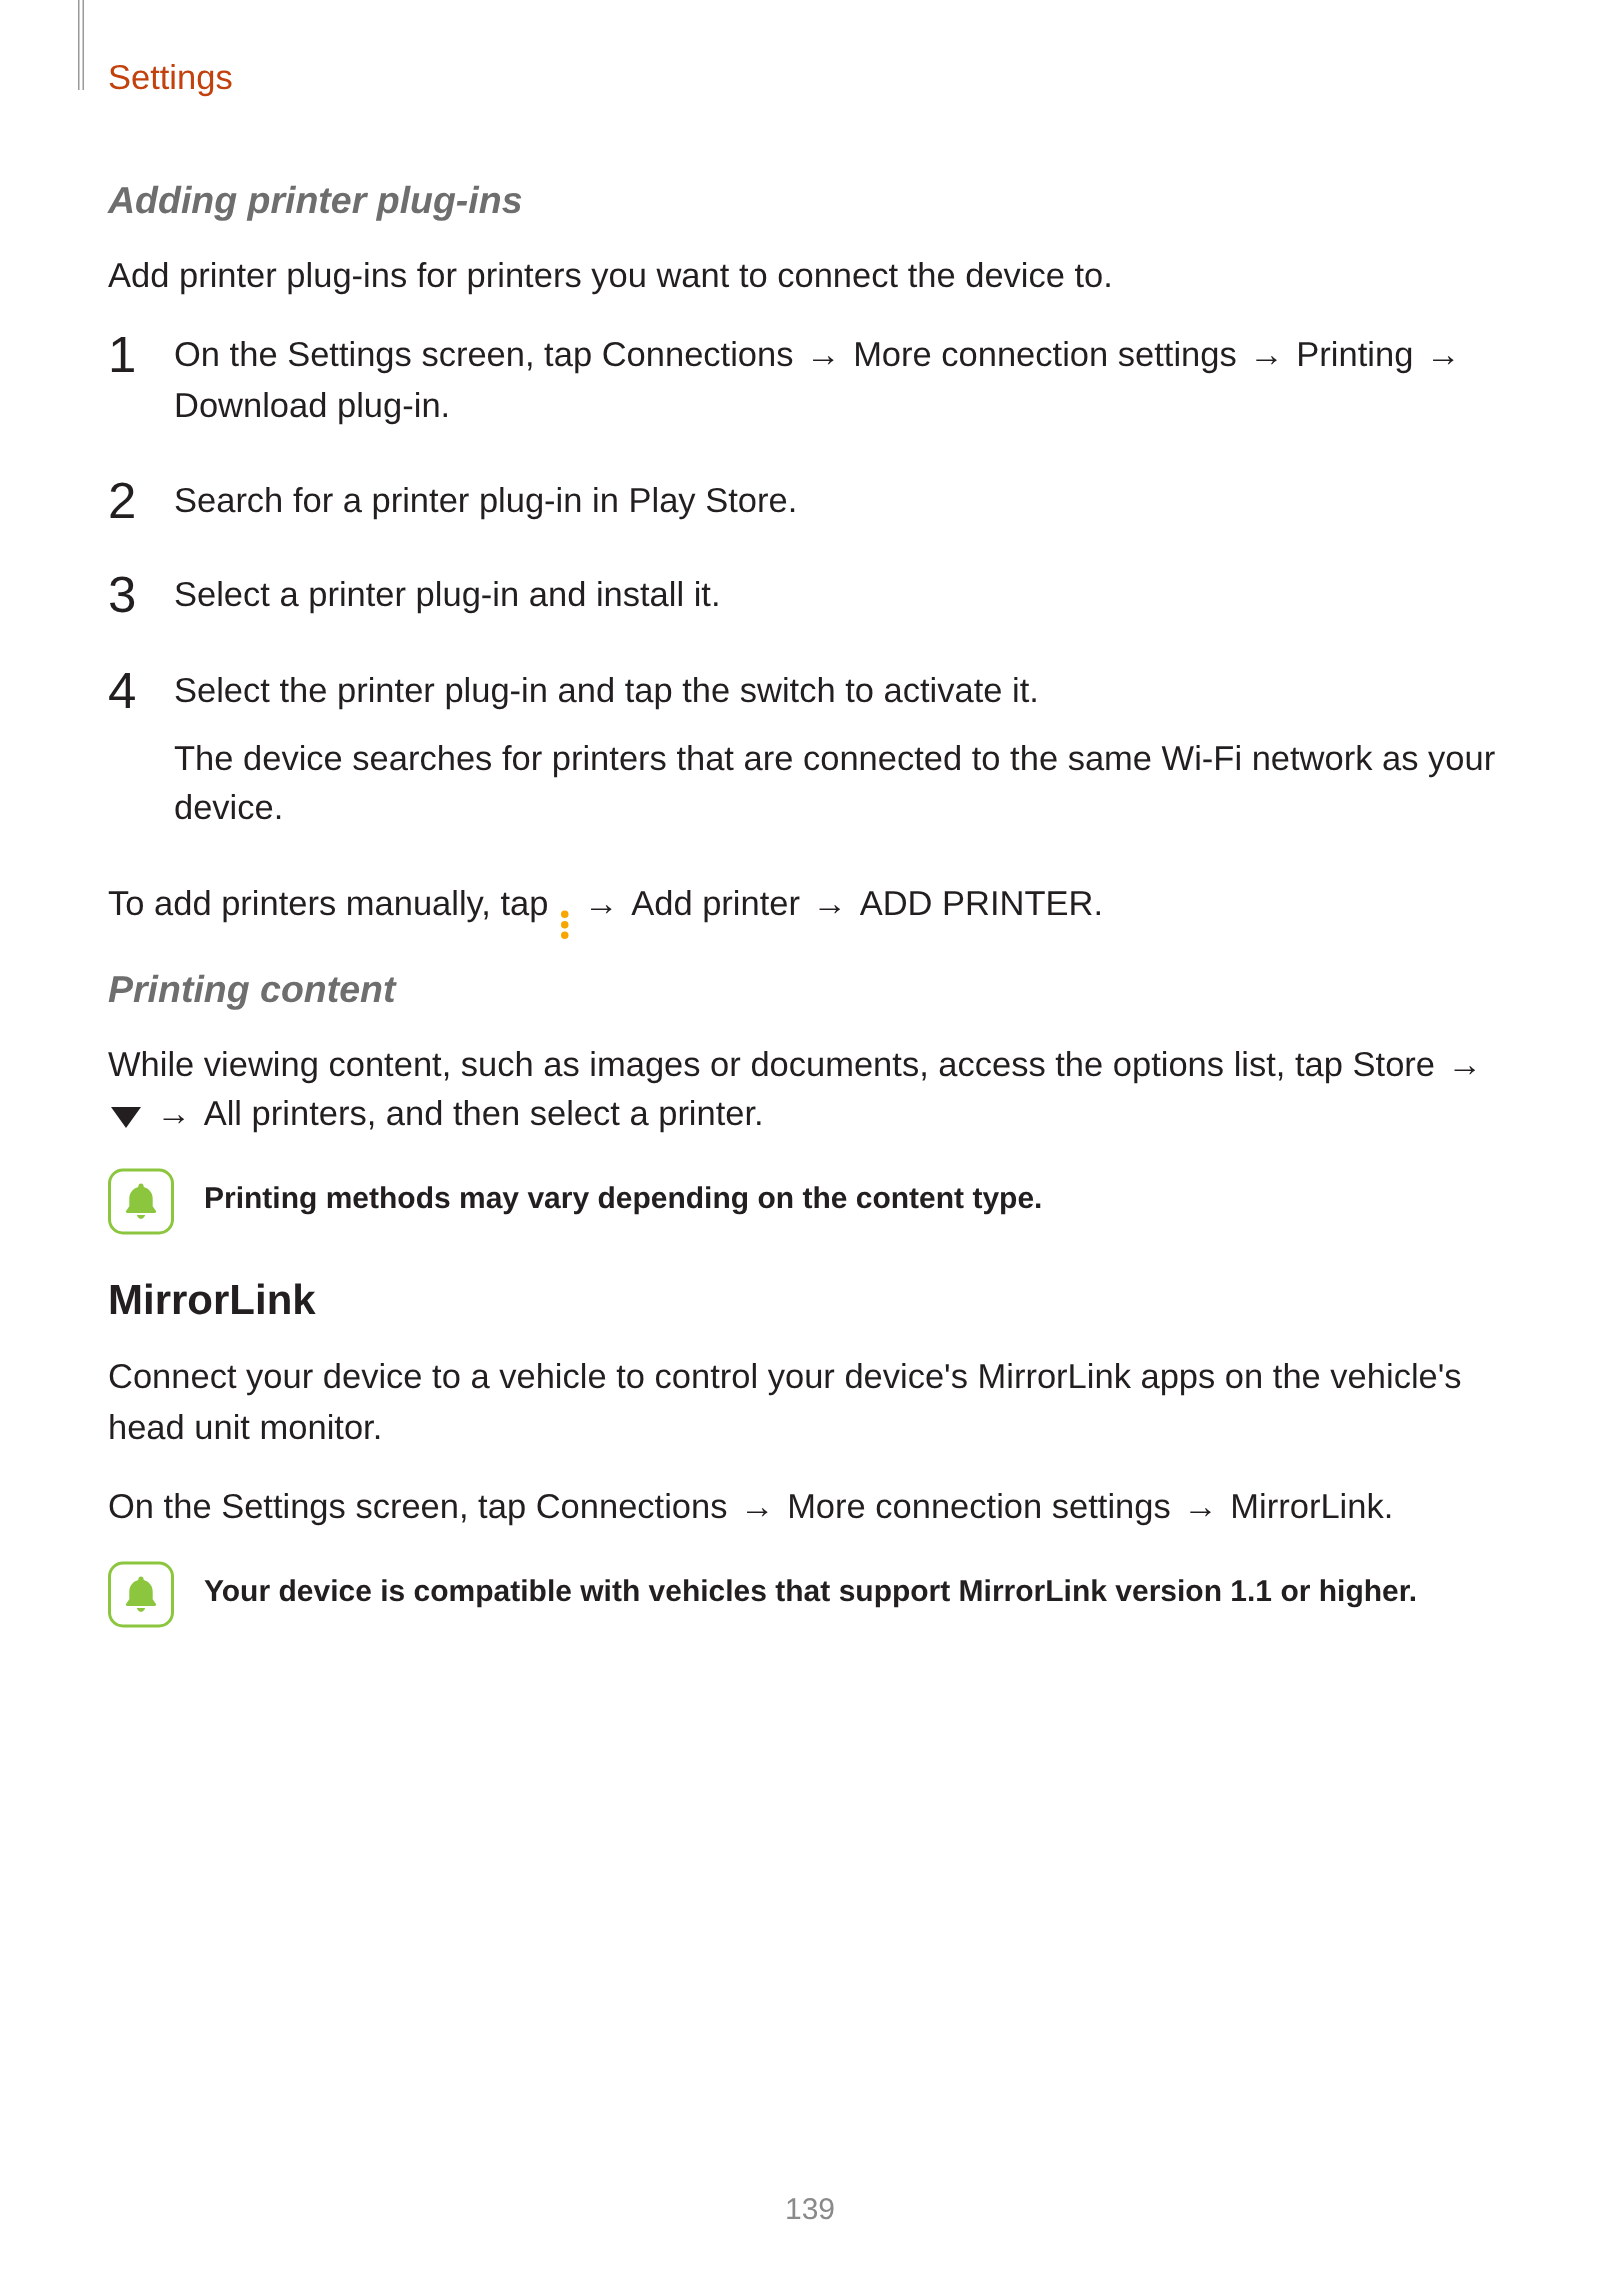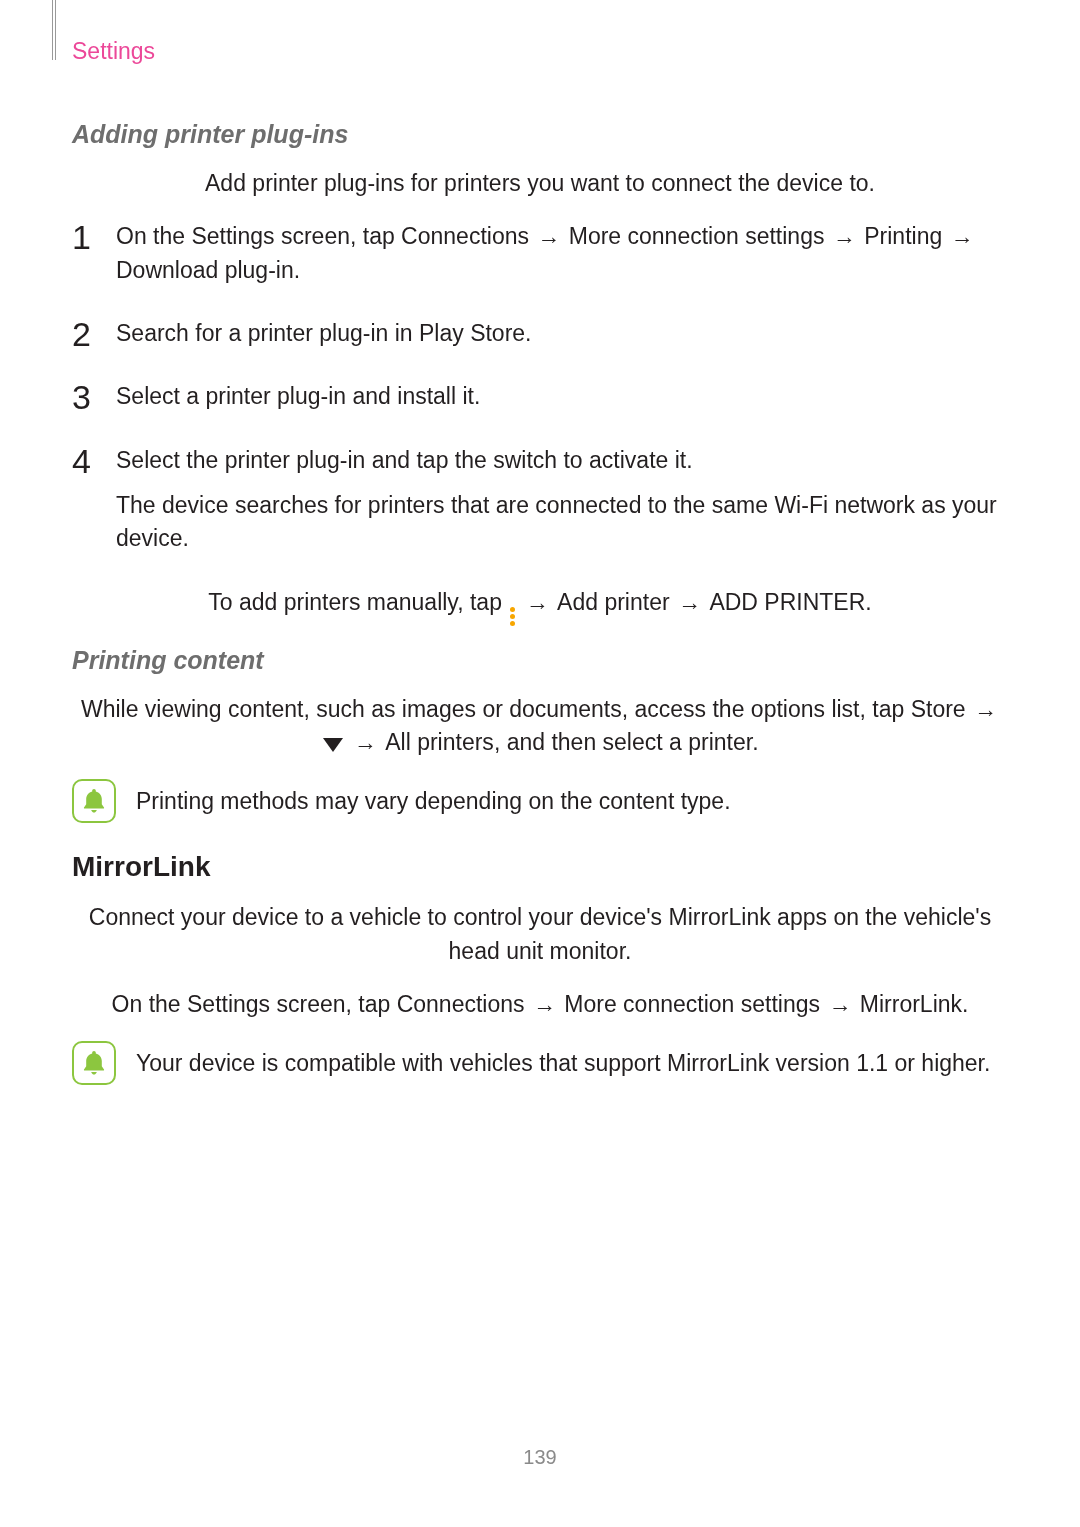--- a/index.html
+++ b/index.html
@@ -7,25 +7,25 @@
   .page { position: relative; width: 1080px; height: 1527px; padding: 40px 72px 0 72px; }
   .header-mark {
     position: absolute;
     left: 52px; top: 0;
     width: 0; height: 60px;
     border-left: 1px solid #999; border-right: 1px solid #999;
     padding-left: 2px;
   }
   .header-title {
     position: absolute; left: 72px; top: 38px;
-    font-size: 23px; color: #ec4899; font-weight: 400;
+    font-size: 23px; color: #c2410c; font-weight: 400;
   }
   .content { margin-top: 80px; }
   .h3 { font-size: 25px; font-weight: 600; color: #6e6e6e; margin-bottom: 18px; font-style: italic; }
-  .p { font-size: 23px; line-height: 1.45; color: #231f20; margin-bottom: 20px; text-align: center; }
+  .p { font-size: 23px; line-height: 1.45; color: #231f20; margin-bottom: 20px; }
   .ol { list-style: none; margin: 8px 0 10px 0; }
   .ol li { display: flex; gap: 22px; margin-bottom: 18px; }
   .num { font-size: 34px; font-weight: 400; color: #231f20; line-height: 1; min-width: 22px; font-family: "Segoe UI", Arial, sans-serif; }
   .li-body { font-size: 23px; line-height: 1.45; }
   .li-body p { margin-bottom: 12px; }
   .bold { font-weight: 400; }
   .arrow { padding: 0 2px; }
   .more-dots {
     display: inline-flex; flex-direction: column; gap: 2px; vertical-align: -2px; margin: 0 2px;
   }
@@ -33,24 +33,24 @@
   .dropdown-tri {
     display: inline-block; width: 0; height: 0; vertical-align: -2px;
     border-left: 10px solid transparent; border-right: 10px solid transparent; border-top: 14px solid #231f20;
     margin: 0 2px;
   }
   .note { display: flex; gap: 20px; align-items: flex-start; margin: 12px 0 28px 0; }
   .note-icon {
     width: 44px; height: 44px; border: 2.5px solid #8cc63f; border-radius: 10px;
     display: flex; align-items: center; justify-content: center; flex-shrink: 0;
   }
-  .note-text { font-size: 23px; line-height: 1.45; padding-top: 6px; }
+  .note-text { font-size: 20px; line-height: 1.45; padding-top: 6px; font-weight: bold; }
   .h2 { font-size: 28px; font-weight: 700; color: #231f20; margin: 24px 0 18px 0; }
   .page-num {
-    position: absolute; bottom: 58px; left: 0; right: 0; text-align: center;
+    position: absolute; bottom: 42px; left: 0; right: 0; text-align: center;
     font-size: 20px; color: #8a8a8a;
   }
 </style>
 </head>
 <body>
 
 <div class="page">
 
   <div class="header-mark"></div>
   <div class="header-title">Settings</div>

